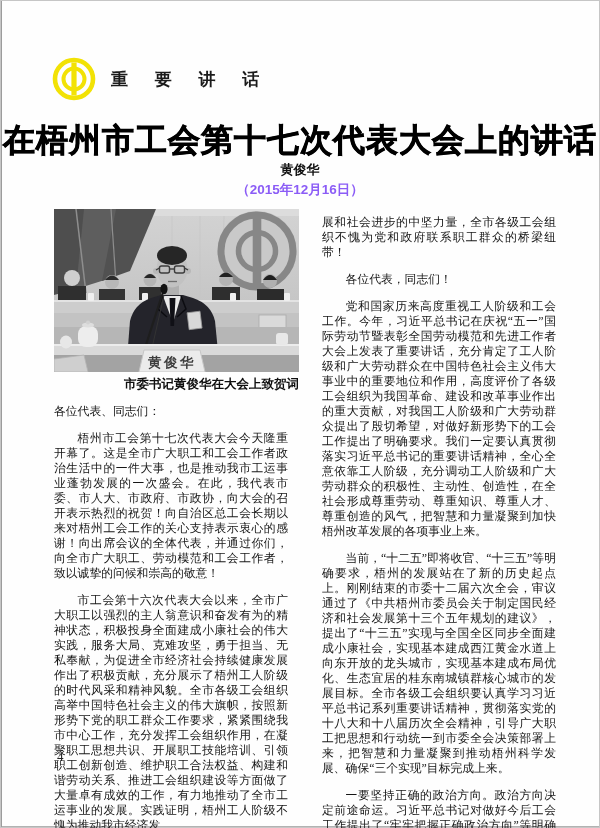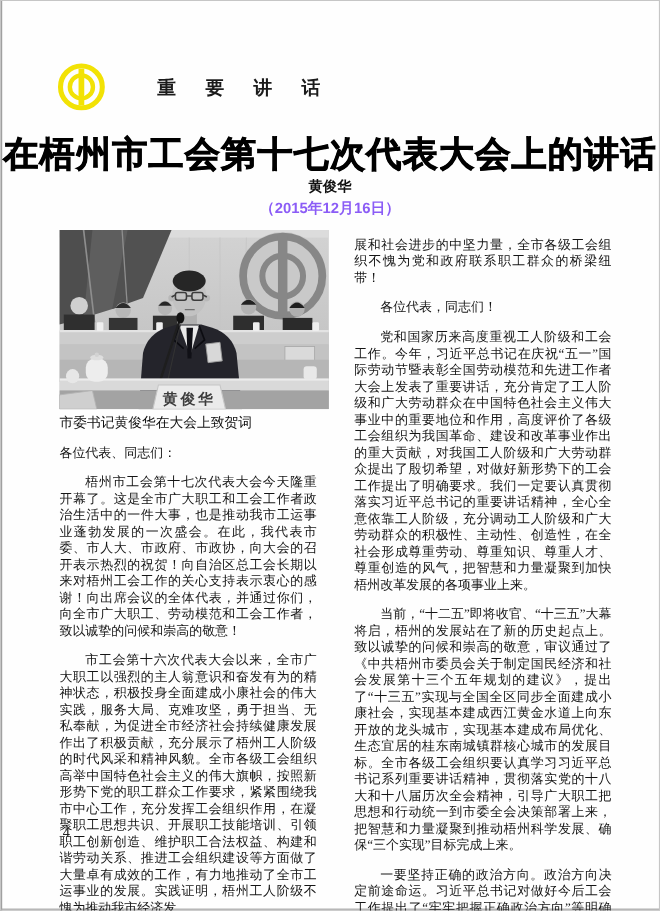--- a/index.html
+++ b/index.html
@@ -5,21 +5,21 @@
   html,body { margin:0; padding:0; background:#ffffff; }
   .page {
     position:relative; width:600px; height:828px; background:#fefefe;
     font-family:"Liberation Serif", serif; color:#151515; overflow:hidden;
     box-shadow: inset 0 0 0 1px #c6c6c6, inset 2px 0 0 #9c9c9c, inset 0 -2px 0 #b2b2b2;
   }
   .header { position:absolute; top:56px; left:52px; display:flex; align-items:center; gap:15px; }
   .logo svg { display:block; }
   .section-label {
     font-family:"Liberation Sans", sans-serif; font-weight:bold; font-size:17px;
-    letter-spacing:11px; color:#1b1b1b; white-space:nowrap;margin-left:32px;
+    letter-spacing:11px; color:#1b1b1b; white-space:nowrap;
   }
   .title {
     position:absolute; top:119px; left:0; width:100%; text-align:center;
     font-family:"Liberation Sans", sans-serif; font-weight:900; font-size:32px;
     letter-spacing:1px; color:#000; -webkit-text-stroke:0.7px #000; margin:0;
   }
   .author {
     position:absolute; top:161px; left:0; width:100%; text-align:center;
     font-family:"Liberation Sans", sans-serif; font-weight:bold; font-size:13px; color:#111;
   }
@@ -27,22 +27,22 @@
     position:absolute; top:181px; left:0; width:100%; text-align:center;
     font-family:"Liberation Sans", sans-serif; font-weight:bold; font-size:13.5px; color:#8b5cf6;
   }
   .columns { position:absolute; top:203px; left:42px; width:526px; display:flex; gap:10px; }
   .col { width:258px; font-size:11.8px; line-height:15px; text-align:justify; }
   .col p { margin:12px; }
   .indent { text-indent:2em; }
   figure.photo { margin:6px 0 0 12px; width:245px; height:163px; padding:0; }
   figure.photo svg { display:block; }
   .caption {
-    width:245px; margin:5px 0 5px 12px; text-align:left;
-    font-family:"Liberation Sans", sans-serif; font-weight:normal; font-size:12.5px; color:#0f0f0f;
+    width:245px; margin:5px 0 5px 12px; text-align:right;
+    font-family:"Liberation Sans", sans-serif; font-weight:bold; font-size:12.5px; color:#0f0f0f;
   }
   .lead { font-family:"Liberation Sans", sans-serif; font-weight:normal; }
   .page-number { position:absolute; left:57px; top:749px; font-size:13px; color:#222; }
   .plate-text { font-family:"Liberation Serif", serif; font-weight:bold; }
 </style>
 </head>
 <body>
 
 <div class="page">
 
@@ -177,20 +177,20 @@
 
       <p class="salut">各位代表、同志们：</p>
       <p class="indent">梧州市工会第十七次代表大会今天隆重开幕了。这是全市广大职工和工会工作者政治生活中的一件大事，也是推动我市工运事业蓬勃发展的一次盛会。在此，我代表市委、市人大、市政府、市政协，向大会的召开表示热烈的祝贺！向自治区总工会长期以来对梧州工会工作的关心支持表示衷心的感谢！向出席会议的全体代表，并通过你们，向全市广大职工、劳动模范和工会工作者，致以诚挚的问候和崇高的敬意！</p>
       <p class="indent">市工会第十六次代表大会以来，全市广大职工以强烈的主人翁意识和奋发有为的精神状态，积极投身全面建成小康社会的伟大实践，服务大局、克难攻坚，勇于担当、无私奉献，为促进全市经济社会持续健康发展作出了积极贡献，充分展示了梧州工人阶级的时代风采和精神风貌。全市各级工会组织高举中国特色社会主义的伟大旗帜，按照新形势下党的职工群众工作要求，紧紧围绕我市中心工作，充分发挥工会组织作用，在凝聚职工思想共识、开展职工技能培训、引领职工创新创造、维护职工合法权益、构建和谐劳动关系、推进工会组织建设等方面做了大量卓有成效的工作，有力地推动了全市工运事业的发展。实践证明，梧州工人阶级不愧为推动我市经济发</p>
     </div>
 
     <div class="col">
       <p>展和社会进步的中坚力量，全市各级工会组织不愧为党和政府联系职工群众的桥梁纽带！</p>
       <p class="indent">各位代表，同志们！</p>
       <p class="indent">党和国家历来高度重视工人阶级和工会工作。今年，习近平总书记在庆祝“五一”国际劳动节暨表彰全国劳动模范和先进工作者大会上发表了重要讲话，充分肯定了工人阶级和广大劳动群众在中国特色社会主义伟大事业中的重要地位和作用，高度评价了各级工会组织为我国革命、建设和改革事业作出的重大贡献，对我国工人阶级和广大劳动群众提出了殷切希望，对做好新形势下的工会工作提出了明确要求。我们一定要认真贯彻落实习近平总书记的重要讲话精神，全心全意依靠工人阶级，充分调动工人阶级和广大劳动群众的积极性、主动性、创造性，在全社会形成尊重劳动、尊重知识、尊重人才、尊重创造的风气，把智慧和力量凝聚到加快梧州改革发展的各项事业上来。</p>
-      <p class="indent">当前，“十二五”即将收官、“十三五”大幕将启，梧州的发展站在了新的历史起点上。致以诚挚的问候和崇高的敬意，审议通过了《中共梧州市委员会关于制定国民经济和社会发展第十三个五年规划的建议》，提出了“十三五”实现与全国全区同步全面建成小康社会，实现基本建成西江黄金水道上向东开放的龙头城市，实现基本建成布局优化、生态宜居的桂东南城镇群核心城市的发展目标。全市各级工会组织要认真学习习近平总书记系列重要讲话精神，贯彻落实党的十八大和十八届历次全会精神，引导广大职工把思想和行动统一到市委全会决策部署上来，把智慧和力量凝聚到推动梧州科学发展、确保“三个实现”目标完成上来。</p>
+      <p class="indent">当前，“十二五”即将收官、“十三五”等明确要求，梧州的发展站在了新的历史起点上。刚刚结束的市委十二届六次全会，审议通过了《中共梧州市委员会关于制定国民经济和社会发展第十三个五年规划的建议》，提出了“十三五”实现与全国全区同步全面建成小康社会，实现基本建成西江黄金水道上向东开放的龙头城市，实现基本建成布局优化、生态宜居的桂东南城镇群核心城市的发展目标。全市各级工会组织要认真学习习近平总书记系列重要讲话精神，贯彻落实党的十八大和十八届历次全会精神，引导广大职工把思想和行动统一到市委全会决策部署上来，把智慧和力量凝聚到推动梧州科学发展、确保“三个实现”目标完成上来。</p>
       <p class="indent"><b class="lead">一要坚持正确的政治方向。</b><span>政治方向决定前途命运。习近平总书记对做好今后工会工作提出了“牢牢把握正确政治方向”等明确要求。工会如果连政治方向都把握不准、坚持不住，又何谈担负起巩固党执政的阶级基础和群众基础这一政治责任？因此，对工会组织来说，能否牢牢把握正确政治方向，不仅关系到工运事业的成败，而且事关党的政</span></p>
     </div>
 
   </div>
 
   <div class="page-number">4</div>
 </div>
 
 </body></html>

